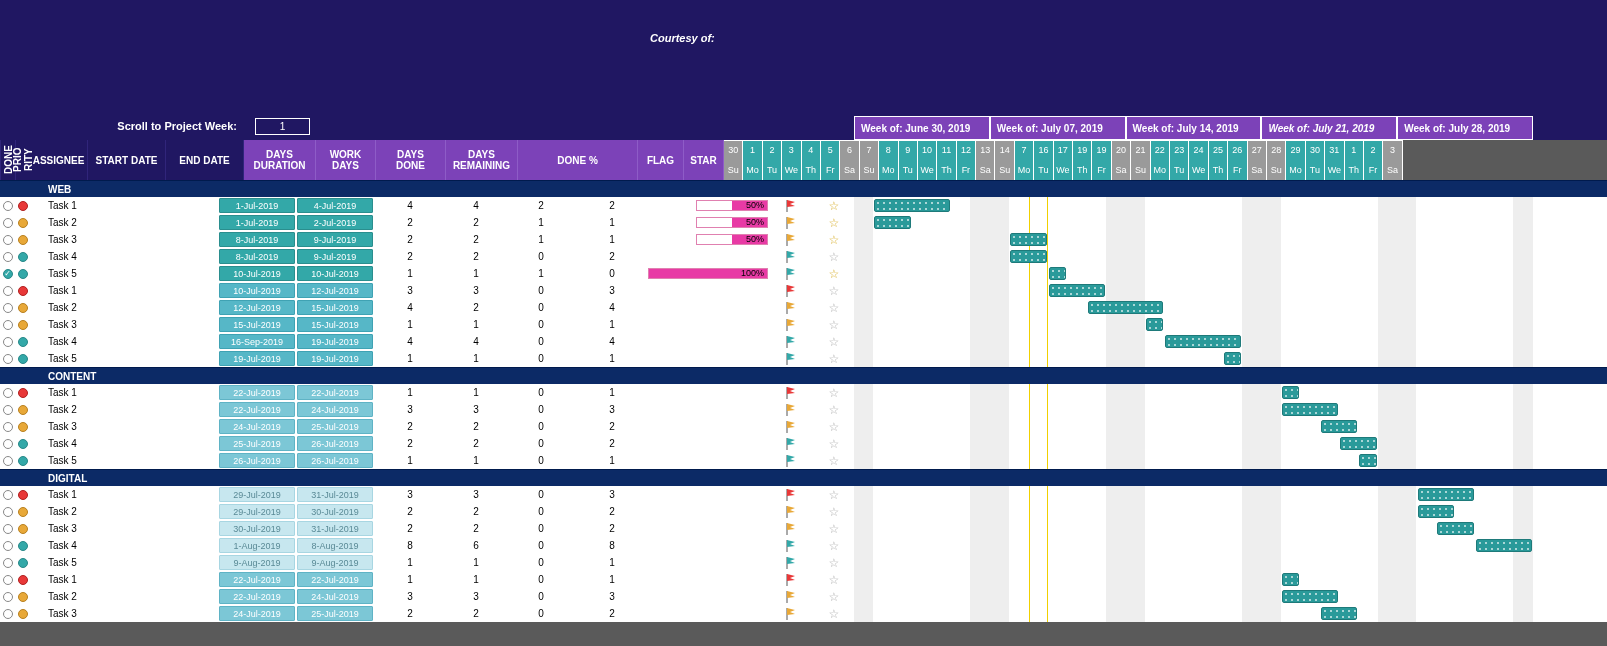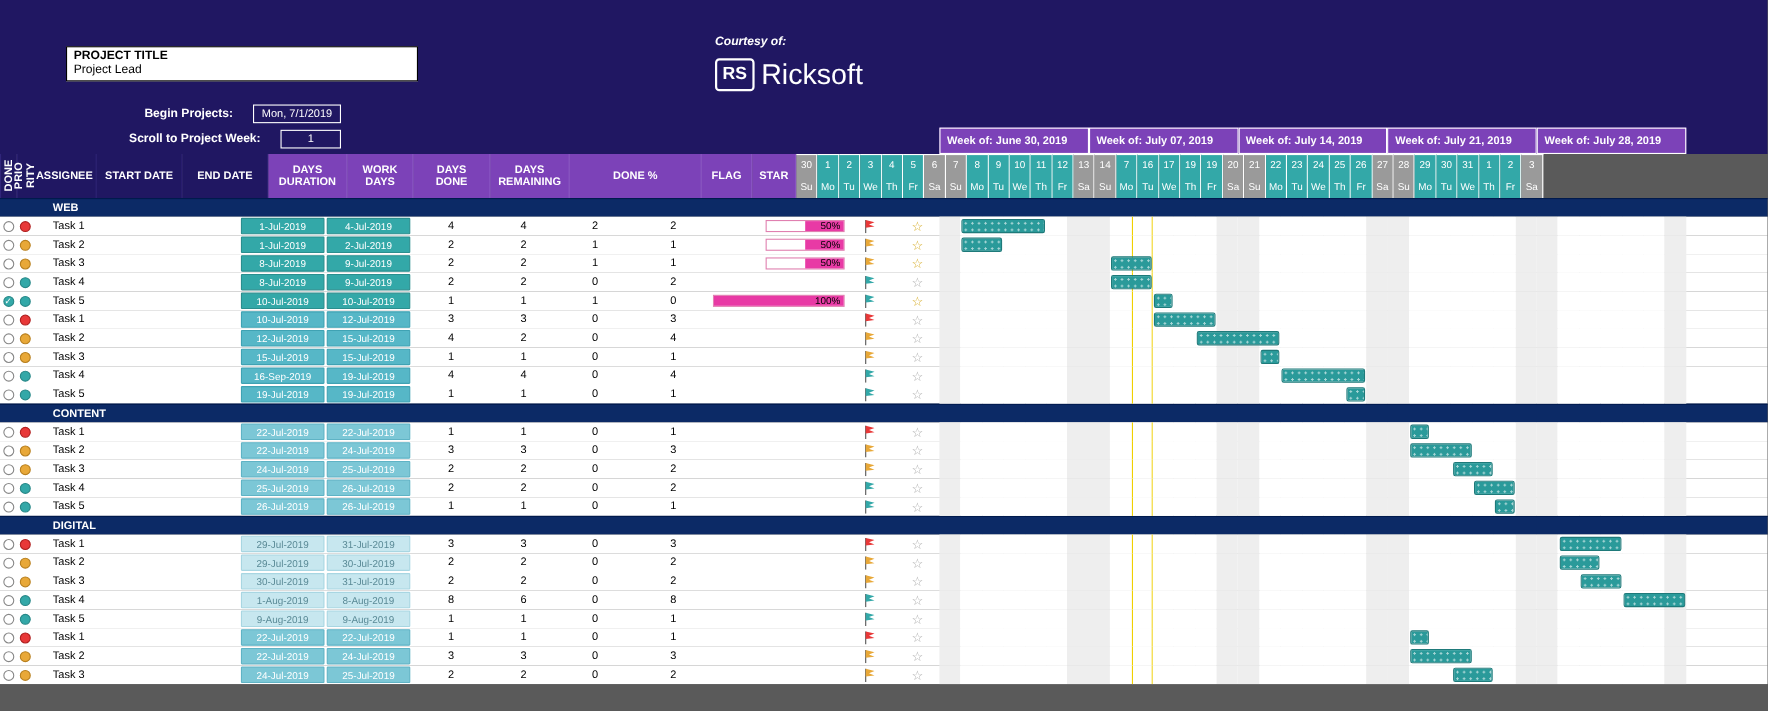--- a/index.html
+++ b/index.html
@@ -82,42 +82,30 @@
 
   
   .vhdr { writing-mode:vertical-rl; transform:rotate(180deg); font-size:8px; letter-spacing:0; display:flex; align-items:center; justify-content:center;}
 </style>
 </head>
 <body>
 
 <div class="sheet">
 
   <div class="banner">
-    <div class="title-card">
-      <div class="pt-title">PROJECT TITLE</div>
-      <div>Project Lead</div>
-    </div>
-    <div class="begin-row">
-      <span>Begin Projects:</span>
-      <span class="field">Mon, 7/1/2019</span>
-    </div>
     <div class="scroll-row">
       <span>Scroll to Project Week:</span>
       <span class="field">1</span>
     </div>
     <div class="courtesy">Courtesy of:</div>
-    <div class="logo">
-      <div class="logo-box">RS</div>
-      <div class="logo-text">Ricksoft</div>
-    </div>
     <div class="weekhdr-strip" id="weekhdr-strip">
         <div class="weekhdr" style="width: 135.8px;">Week of: June 30, 2019</div>
         <div class="weekhdr" style="width: 135.8px;">Week of: July 07, 2019</div>
         <div class="weekhdr" style="width: 135.8px;">Week of: July 14, 2019</div>
-        <div class="weekhdr" style="width: 135.8px;">Week of: July 21, 2019</div>
+        <div class="weekhdr" style="width: 135.8px; font-style: italic;">Week of: July 21, 2019</div>
         <div class="weekhdr" style="width: 135.8px;">Week of: July 28, 2019</div>
       </div>
   </div>
 
   <div class="main">
 
     <div class="col-hdr" id="col-hdr">
         <div class="hcell navy vhdr" style="width: 15px;">DONE</div>
         <div class="hcell navy vhdr" style="width: 15px;">PRIO RITY</div>
         <div class="hcell navy" style="width: 58px;">ASSIGNEE</div>

